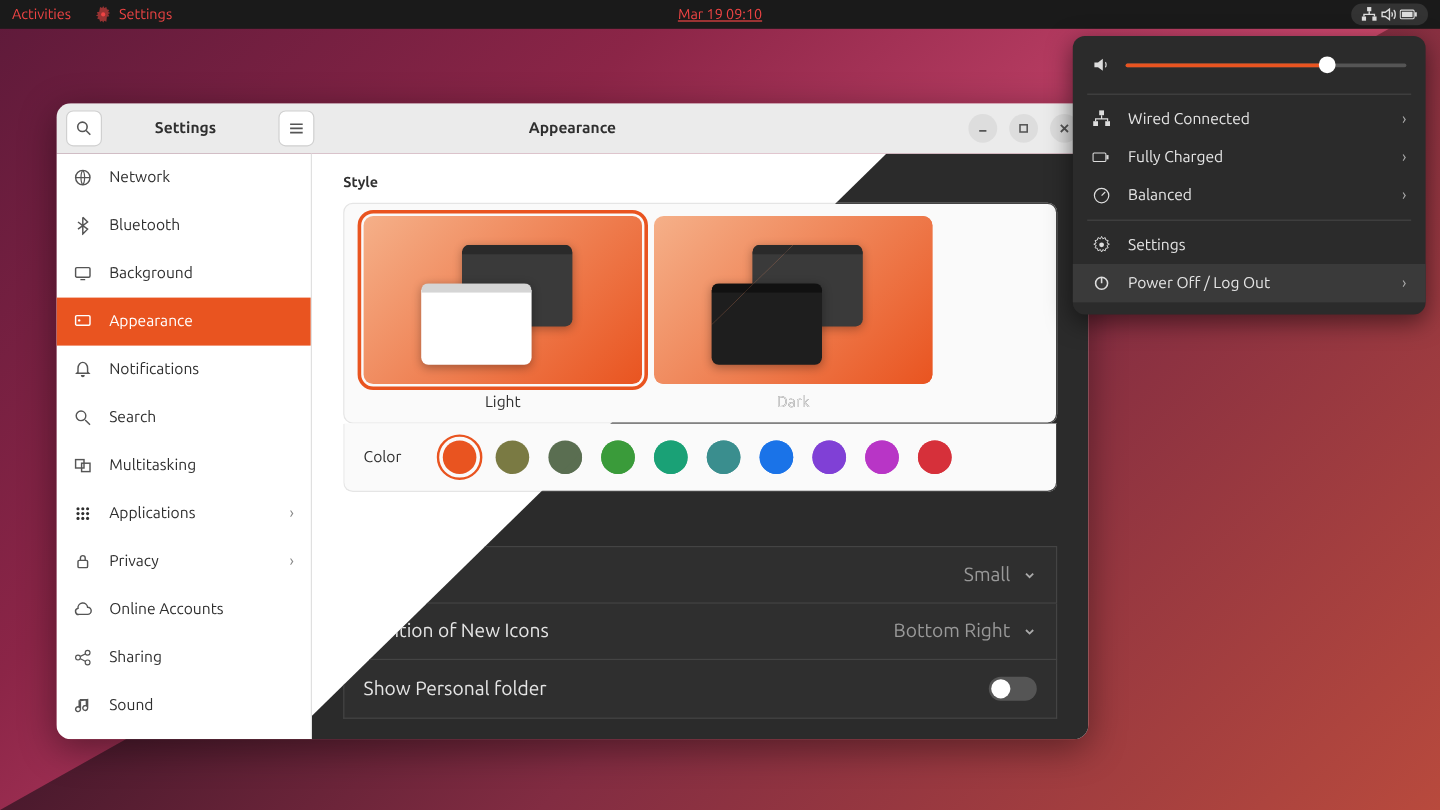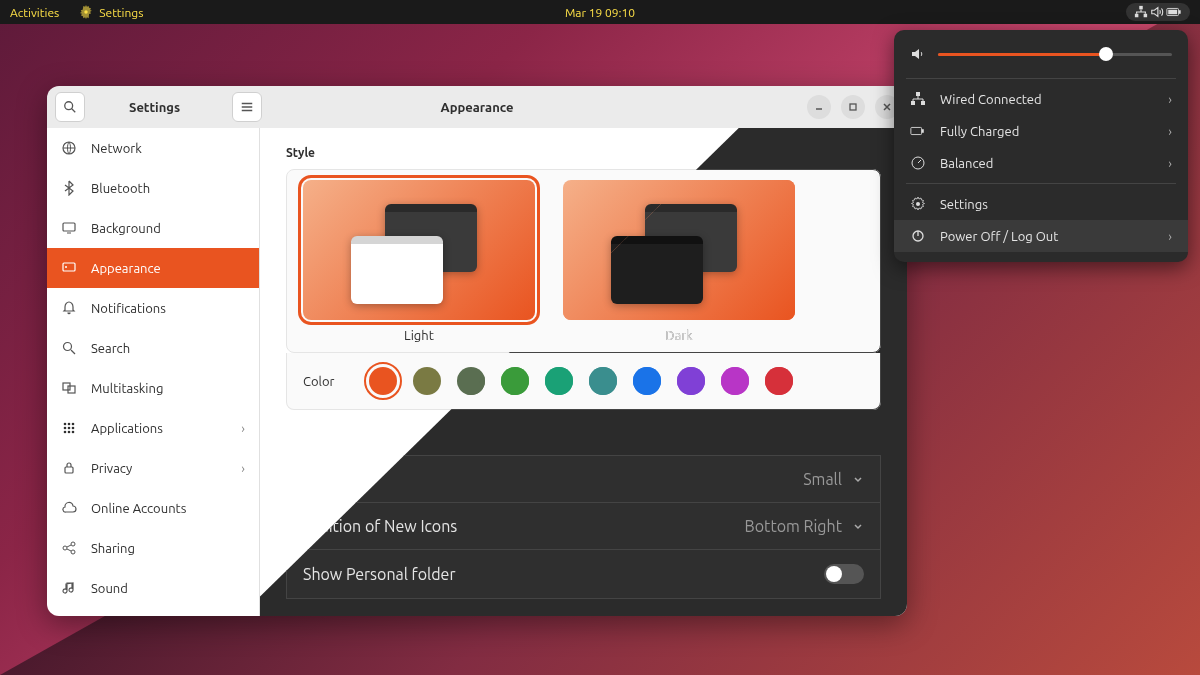--- a/index.html
+++ b/index.html
@@ -2,24 +2,24 @@
 <html><head>
 <meta charset="utf-8">
 <style>
 * { margin: 0; padding: 0; box-sizing: border-box; font-family: Ubuntu, -apple-system, sans-serif; }
 body { width: 1200px; height: 675px; overflow: hidden; position: relative; background: linear-gradient(135deg, #5e1a3a 0%, #8b2547 30%, #c8456c 60%, #e67455 100%); }
 
 
 .dark-overlay { position: absolute; top: 0; left: 0; right: 0; bottom: 0; background: linear-gradient(135deg, #2c0f1f 0%, #3d1528 30%, #822c42 60%, #b84a3d 100%); clip-path: polygon(100% 0, 100% 100%, 0 100%); pointer-events: none; z-index: 1; }
 
 
-.topbar { position: absolute; top: 0; left: 0; right: 0; height: 24px; background: #1a1a1a; color: #fde047; display: flex; align-items: center; font-size: 12px; padding: 0 10px; z-index: 100; }
+.topbar { position: absolute; top: 0; left: 0; right: 0; height: 24px; background: #1a1a1a; color: #ef4444; display: flex; align-items: center; font-size: 12px; padding: 0 10px; z-index: 100; }
 .topbar-left { display: flex; gap: 20px; align-items: center; }
 .topbar-left span { display: flex; align-items: center; gap: 6px; }
-.topbar-center { position: absolute; left: 50%; transform: translateX(-50%); }
+.topbar-center { position: absolute; left: 50%; transform: translateX(-50%); text-decoration: underline; }
 .topbar-right { margin-left: auto; display: flex; align-items: center; gap: 2px; background: #333; border-radius: 14px; padding: 2px 8px; }
 .topbar-right svg { fill: #ddd; }
 
 
 .window { position: absolute; left: 47px; top: 86px; width: 860px; height: 530px; border-radius: 12px; overflow: hidden; box-shadow: 0 8px 30px rgba(0,0,0,.4); z-index: 10; display: flex; flex-direction: column; }
 .titlebar { height: 42px; background: #ebebeb; display: flex; align-items: center; padding: 0 8px; position: relative; }
 .titlebar-sidebar { width: 213px; display: flex; align-items: center; gap: 6px; }
 .icon-btn { width: 30px; height: 30px; border: 1px solid #d0d0d0; border-radius: 6px; background: #fff; display: flex; align-items: center; justify-content: center; cursor: pointer; }
 .titlebar-title { font-weight: 600; font-size: 13px; color: #2f2f2f; }
 .titlebar-center-title { position: absolute; left: 50%; transform: translateX(-50%); font-size: 13px; font-weight: 600; color: #2f2f2f; }
@@ -32,21 +32,21 @@
 .side-item.active { background: #e95420; color: #fff; }
 .side-item svg { width: 16px; height: 16px; flex-shrink: 0; }
 .side-arrow { margin-left: auto; color: #888; }
 
 .content { flex: 1; background: #fff; position: relative; overflow: hidden; }
 .content-dark { position: absolute; inset: 0; background: #2b2b2b; clip-path: polygon(74% 0, 100% 0, 100% 100%, 0 100%, 0 96%); }
 .content-inner { position: absolute; inset: 0; padding: 18px 26px; color: #2f2f2f; }
 .content-inner.dark { color: #e5e5e5; clip-path: polygon(74% 0, 100% 0, 100% 100%, 0 100%, 0 96%); }
 
 .section-label { font-size: 12px; font-weight: 600; margin-bottom: 10px; }
-.style-grid { display: flex; gap: 28px; padding: 10px 16px; background: #fafafa; border: 1px solid #e5e5e5; border-radius: 8px; }
+.style-grid { display: flex; gap: 10px; padding: 10px 16px; background: #fafafa; border: 1px solid #e5e5e5; border-radius: 8px; }
 .dark .style-grid { background: rgba(255,255,255,.02); border-color: #444; }
 .style-opt { display: flex; flex-direction: column; align-items: center; gap: 8px; cursor: pointer; }
 .style-thumb { width: 232px; height: 140px; border-radius: 8px; background: linear-gradient(135deg, #f5b089, #e95420); position: relative; }
 .style-thumb.selected { outline: 3px solid #e95420; outline-offset: 2px; }
 .tw { position: absolute; border-radius: 6px; box-shadow: 0 2px 8px rgba(0,0,0,.3); }
 .tw.back { width: 92px; height: 68px; background: #3a3a3a; top: 24px; left: 82px; border-top: 8px solid #2a2a2a; }
 .tw.front-light { width: 92px; height: 68px; background: #fff; top: 56px; left: 48px; border-top: 8px solid #d5d5d5; }
 .tw.front-dark { width: 92px; height: 68px; background: #1e1e1e; top: 56px; left: 48px; border-top: 8px solid #111; }
 .style-label { font-size: 13px; }
 

